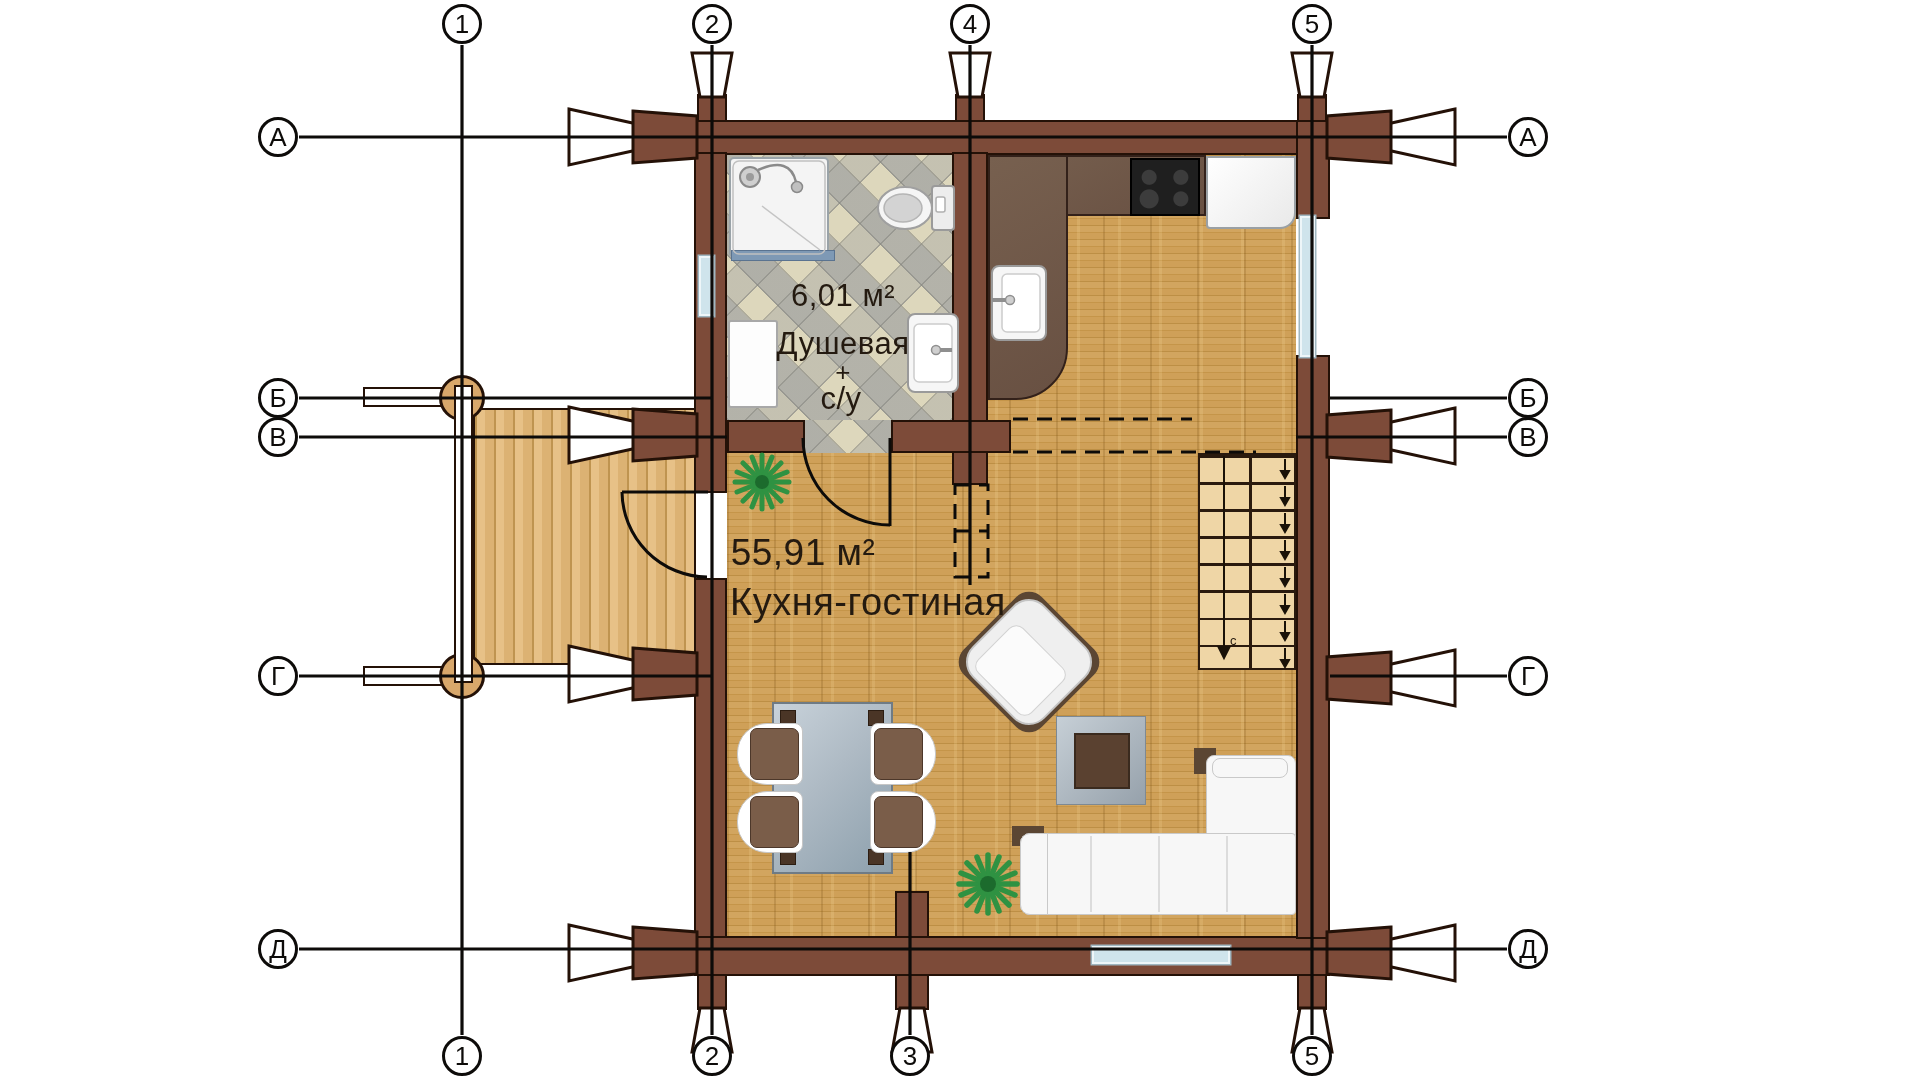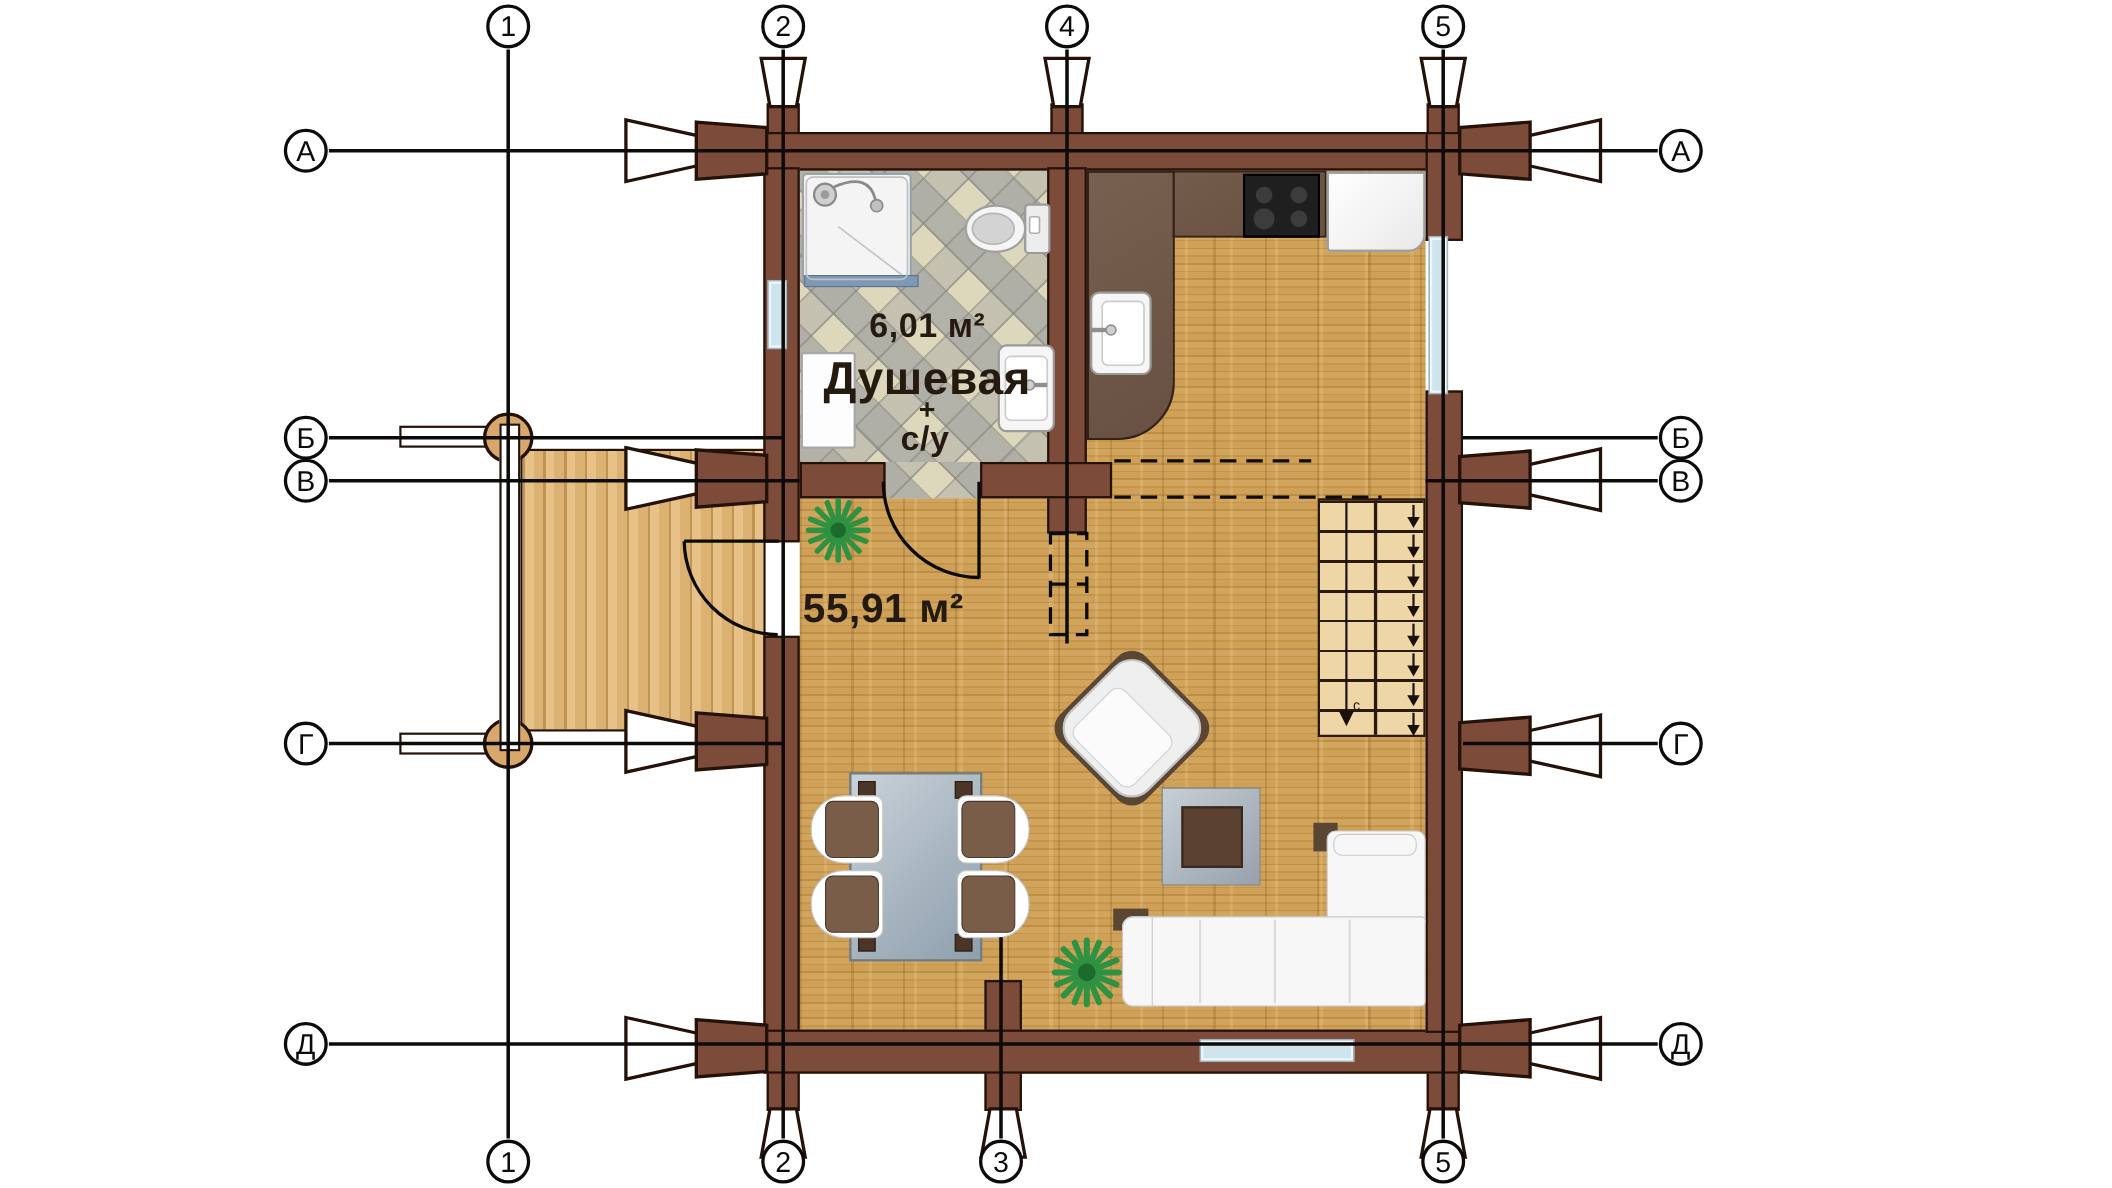--- a/index.html
+++ b/index.html
@@ -41,21 +41,21 @@
   .seam{background:#dcdcdc;}
   .brown-accent{background:#5b4633;}
   .coffee{background:linear-gradient(135deg,#c6cfd6,#96a1ab);border:1.5px solid #7e8992;}
   .coffee-in{background:#5a4130;border:2px solid #3a2a1e;}
   .dtable{background:linear-gradient(135deg,#c8d2da 0%,#aebac4 45%,#8da0ad 100%);border:2px solid #6f7b85;}
   .dleg{background:#4a3526;border:1px solid #2c1d12;}
   .chair{background:#ffffff;border:1.5px solid #c6c6c6;}
   .chair-seat{background:rgba(112,81,59,.93);border:1.5px solid #4c372a;border-radius:7px;}
   
   .room-label{color:#241a10;transform:translate(-50%,-50%);white-space:nowrap;text-align:center;
-    font-weight:700;letter-spacing:.5px;z-index:60;}
+    font-weight:400;letter-spacing:.5px;z-index:60;}
   .axc{width:40px;height:40px;margin-left:-20px;margin-top:-20px;border-radius:50%;
     border:3.5px solid #0d0b09;background:#fff;display:flex;align-items:center;justify-content:center;
     font-size:26px;font-weight:500;color:#0d0b09;z-index:70;}
   .tiny{color:#241a10;font-size:13px;z-index:60;}
 </style>
 </head>
 <body>
 
 <div id="stage">
 
@@ -275,24 +275,25 @@
         <line x1="-21" y1="21" x2="21" y2="-21"></line>
       <line x1="-11" y1="-27" x2="11" y2="27"></line>
         <line x1="-27" y1="-11" x2="27" y2="11"></line>
       <line x1="-11" y1="27" x2="11" y2="-27"></line>
         <line x1="-27" y1="11" x2="27" y2="-11"></line>
       <circle cx="0" cy="0" r="8" fill="#1c6b2d" stroke="none"></circle>
     </g>
   </svg>
 
   <div class="abs room-label" style="left:843px;top:296px;font-size:31px;">6,01 м²</div>
-  <div class="abs room-label" style="left:843px;top:344px;font-size:42px;">Душевая</div>
+  <div class="abs room-label" style="left:843px;top:344px;font-size:31px;">Душевая</div>
   <div class="abs room-label" style="left:843px;top:372px;font-size:26px;">+</div>
   <div class="abs room-label" style="left:841px;top:399px;font-size:31px;">с/у</div>
   <div class="abs room-label" style="left:803px;top:553px;font-size:37px;">55,91 м²</div>
+  <div class="abs room-label" style="left:868px;top:602px;font-size:38px;">Кухня-гостиная</div>
   <div class="abs tiny" style="left:1230px;top:633px;">с</div>
 
   <div class="abs axc" style="left:462px;top:24px;">1</div>
   <div class="abs axc" style="left:712px;top:24px;">2</div>
   <div class="abs axc" style="left:970px;top:24px;">4</div>
   <div class="abs axc" style="left:1312px;top:24px;">5</div>
   <div class="abs axc" style="left:462px;top:1056px;">1</div>
   <div class="abs axc" style="left:712px;top:1056px;">2</div>
   <div class="abs axc" style="left:910px;top:1056px;">3</div>
   <div class="abs axc" style="left:1312px;top:1056px;">5</div>

